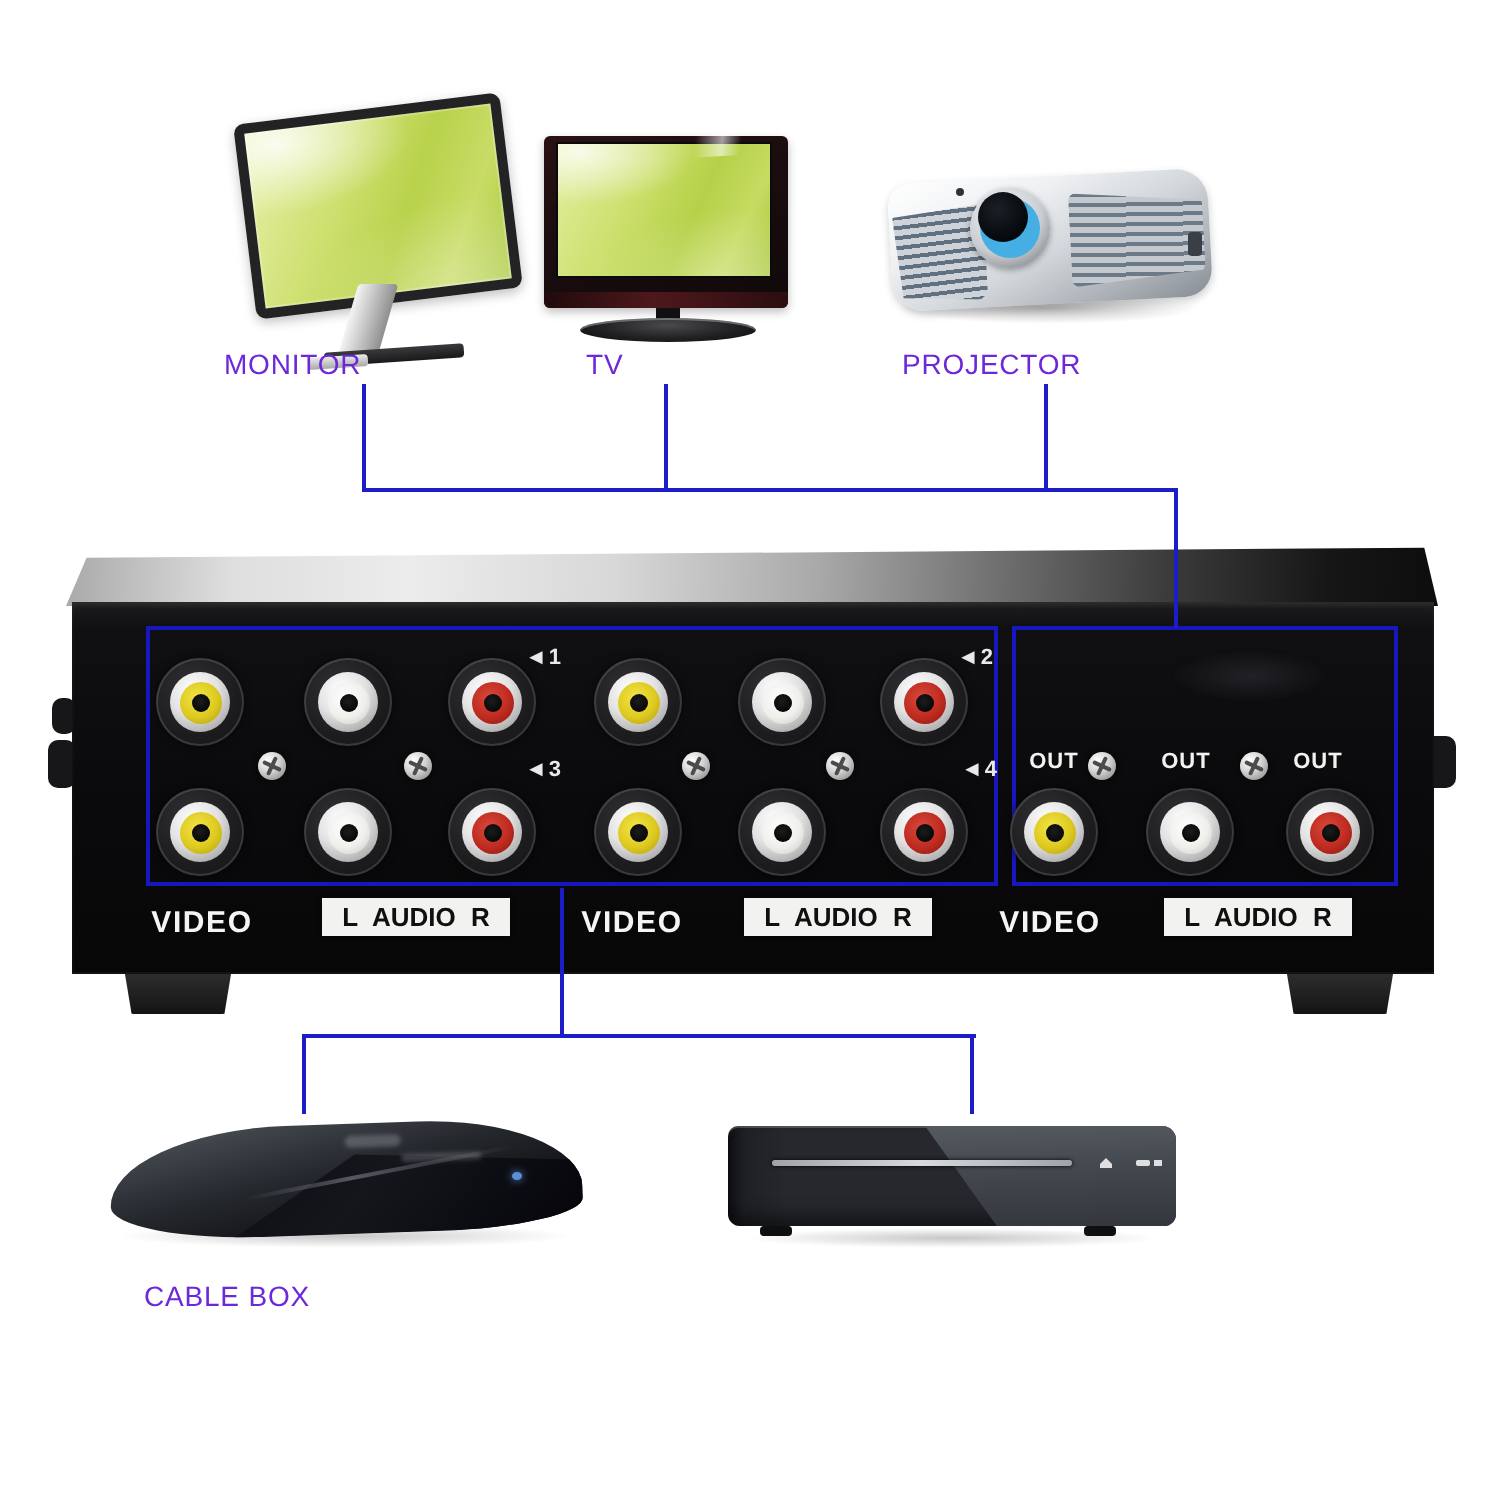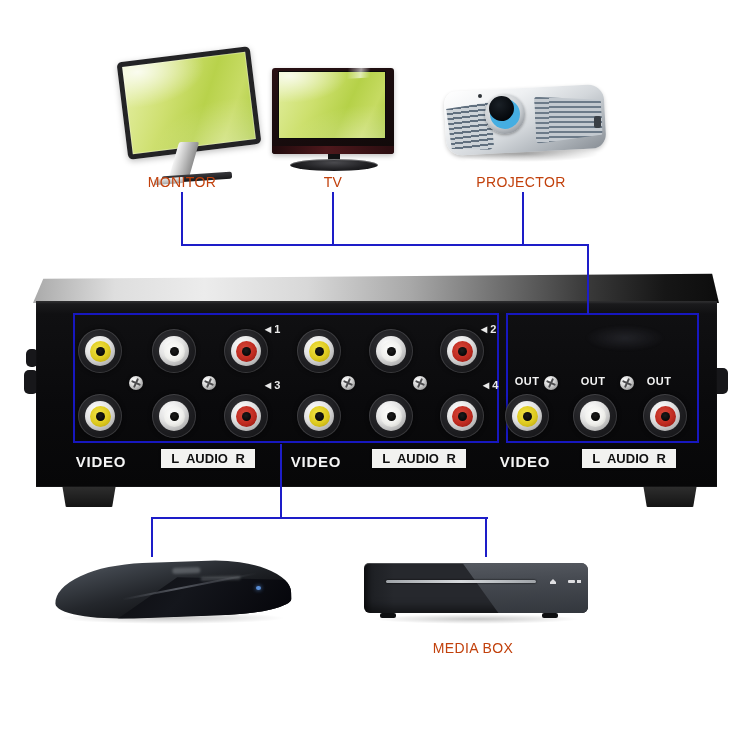--- a/index.html
+++ b/index.html
@@ -4,21 +4,21 @@
 <style>
   html,body{margin:0;padding:0;background:#fff;}
   .scene{position:relative;width:750px;height:750px;background:#ffffff;overflow:hidden;
          font-family:"Liberation Sans",sans-serif;}
   .abs{position:absolute;}
 
   
   .bline{position:absolute;background:var(--blue,#1d1dc8);}
 
   
-  .device-label{position:absolute;height:16px;text-align:center;color:#c2410c;
+  .device-label{position:absolute;height:16px;text-align:left;color:#6d28d9;
     font-size:14px;letter-spacing:.4px;font-weight:400;}
 
   
   .monitor{left:110px;top:48px;width:148px;height:130px;}
   .mon-screen{position:absolute;left:12px;top:6px;width:124px;height:88px;
     transform:rotate(-7deg);border:5px solid #232325;border-radius:5px;
     box-shadow:0 2px 6px rgba(0,0,0,.25), inset 0 0 0 1px rgba(255,255,255,.25);
     background:
       radial-gradient(120% 90% at 12% 8%, rgba(255,255,255,.85) 0%, rgba(255,255,255,0) 45%),
       radial-gradient(140% 120% at 85% 110%, rgba(255,255,255,.35) 0%, rgba(255,255,255,0) 50%),
@@ -336,28 +336,28 @@
   <div class="abs cablebox">
     <div class="cb-shadow"></div>
     <div class="cb-body">
       <div class="cb-facet"></div>
       <div class="cb-edge"></div>
       <div class="cb-logo"></div>
       <div class="cb-text"></div>
       <div class="cb-led"></div>
     </div>
   </div>
+  <div class="device-label" style="left:72px;top:640px;width:160px;">CABLE BOX</div>
 
   <div class="abs mediabox">
     <div class="mb-shadow"></div>
     <div class="mb-body">
       <div class="mb-panel"></div>
       <div class="mb-slot"></div>
       <div class="mb-eject"></div>
       <div class="mb-mark1"></div>
       <div class="mb-mark2"></div>
     </div>
     <div class="mb-foot" style="left:24px;"></div>
     <div class="mb-foot" style="left:186px;"></div>
   </div>
-  <div class="device-label" style="left:393px;top:640px;width:160px;">MEDIA BOX</div>
 
 </div>
 
 </body></html>

